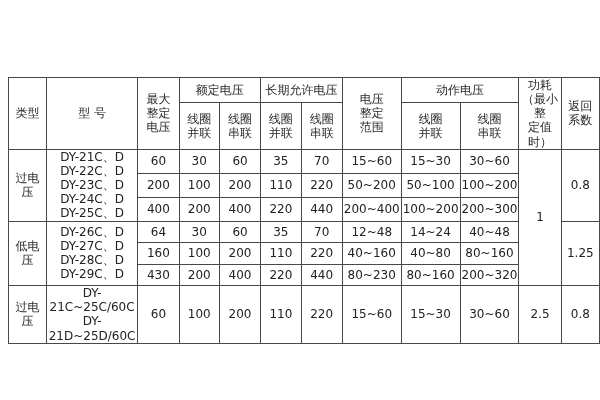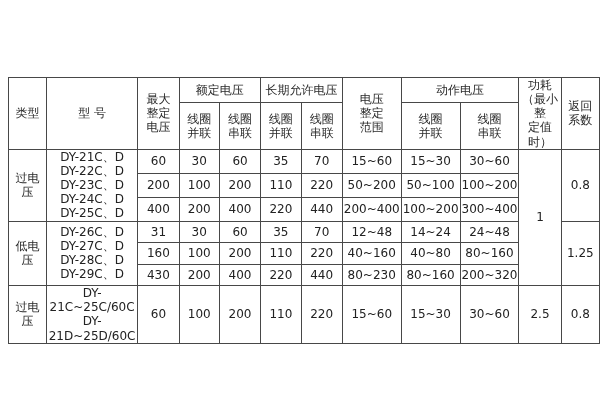--- a/index.html
+++ b/index.html
@@ -119,37 +119,37 @@
         <td class="num">100~200</td>
       </tr>
       <tr class="drow">
         <td class="num">400</td>
         <td class="num">200</td>
         <td class="num">400</td>
         <td class="num">220</td>
         <td class="num">440</td>
         <td class="num">200~400</td>
         <td class="num">100~200</td>
-        <td class="num">300~400</td>
+        <td class="num">200~300</td>
       </tr>
 
       <tr class="drow">
         <td rowspan="3" class="hdr">低电压</td>
         <td rowspan="3" class="models">DY-26C、D
 DY-27C、D
 DY-28C、D
 DY-29C、D</td>
-        <td class="num">31</td>
+        <td class="num">64</td>
         <td class="num">30</td>
         <td class="num">60</td>
         <td class="num">35</td>
         <td class="num">70</td>
         <td class="num">12~48</td>
         <td class="num">14~24</td>
-        <td class="num">24~48</td>
+        <td class="num">40~48</td>
         <td rowspan="3" class="num">1.25</td>
       </tr>
       <tr class="drow">
         <td class="num">160</td>
         <td class="num">100</td>
         <td class="num">200</td>
         <td class="num">110</td>
         <td class="num">220</td>
         <td class="num">40~160</td>
         <td class="num">40~80</td>

